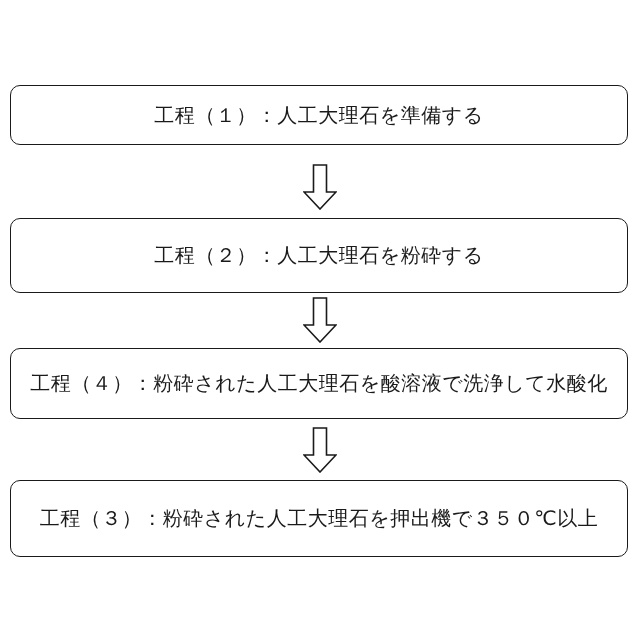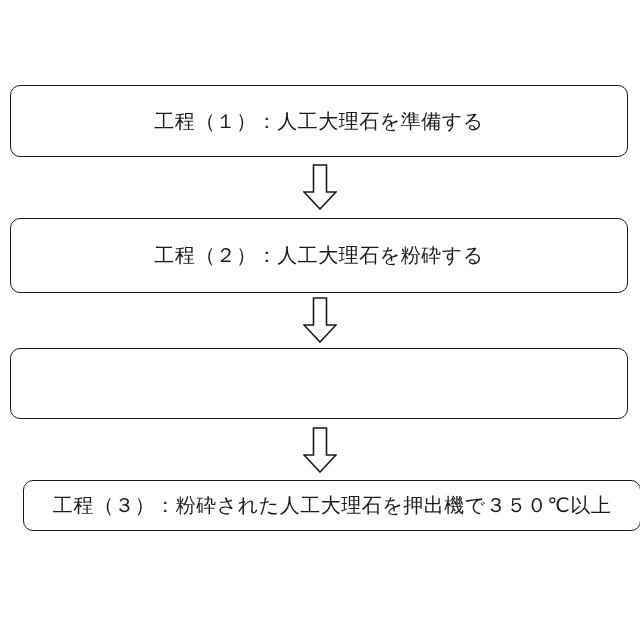--- a/index.html
+++ b/index.html
@@ -30,24 +30,24 @@
     text-align: center;
   }
   .flow-box .line {
     font-size: 20px;
     line-height: 27px;
     letter-spacing: 0.5px;
     color: #1a1a1a;
     font-weight: 500;
     white-space: nowrap;
   }
-  .box-1 { top: 85px;  height: 72px; }
+  .box-1 { top: 85px;  height: 60px; }
   .box-2 { top: 218px; height: 75px; justify-content: center; }
   .box-3 { top: 348px; height: 71px; }
-  .box-4 { top: 480px; height: 51px; margin-left: 13px; }
+  .box-4 { top: 480px; height: 77px; }
   .down-arrow {
     position: absolute;
     left: 303px;
     width: 34px;
     height: 46px;
   }
   .arrow-1 { top: 164px; }
   .arrow-2 { top: 297px; }
   .arrow-3 { top: 427px; }
 </style>
@@ -68,20 +68,21 @@
   <div class="flow-box box-2">
     <div class="line">工程（２）：人工大理石を粉砕する</div>
     <div class="line"></div>
   </div>
 
   <svg class="down-arrow arrow-2" viewBox="0 0 34 46" xmlns="http://www.w3.org/2000/svg">
     <polygon points="10.5,1 23.5,1 23.5,28 33,28 17,45 1,28 10.5,28" fill="#ffffff" stroke="#1a1a1a" stroke-width="1.6" stroke-linejoin="miter"></polygon>
   </svg>
 
   <div class="flow-box box-3">
+    <div class="line">工程（４）：粉砕された人工大理石を酸溶液で洗浄して水酸化</div>
   </div>
 
   <svg class="down-arrow arrow-3" viewBox="0 0 34 46" xmlns="http://www.w3.org/2000/svg">
     <polygon points="10.5,1 23.5,1 23.5,28 33,28 17,45 1,28 10.5,28" fill="#ffffff" stroke="#1a1a1a" stroke-width="1.6" stroke-linejoin="miter"></polygon>
   </svg>
 
   <div class="flow-box box-4">
     <div class="line">工程（３）：粉砕された人工大理石を押出機で３５０℃以上</div>
   </div>
 

